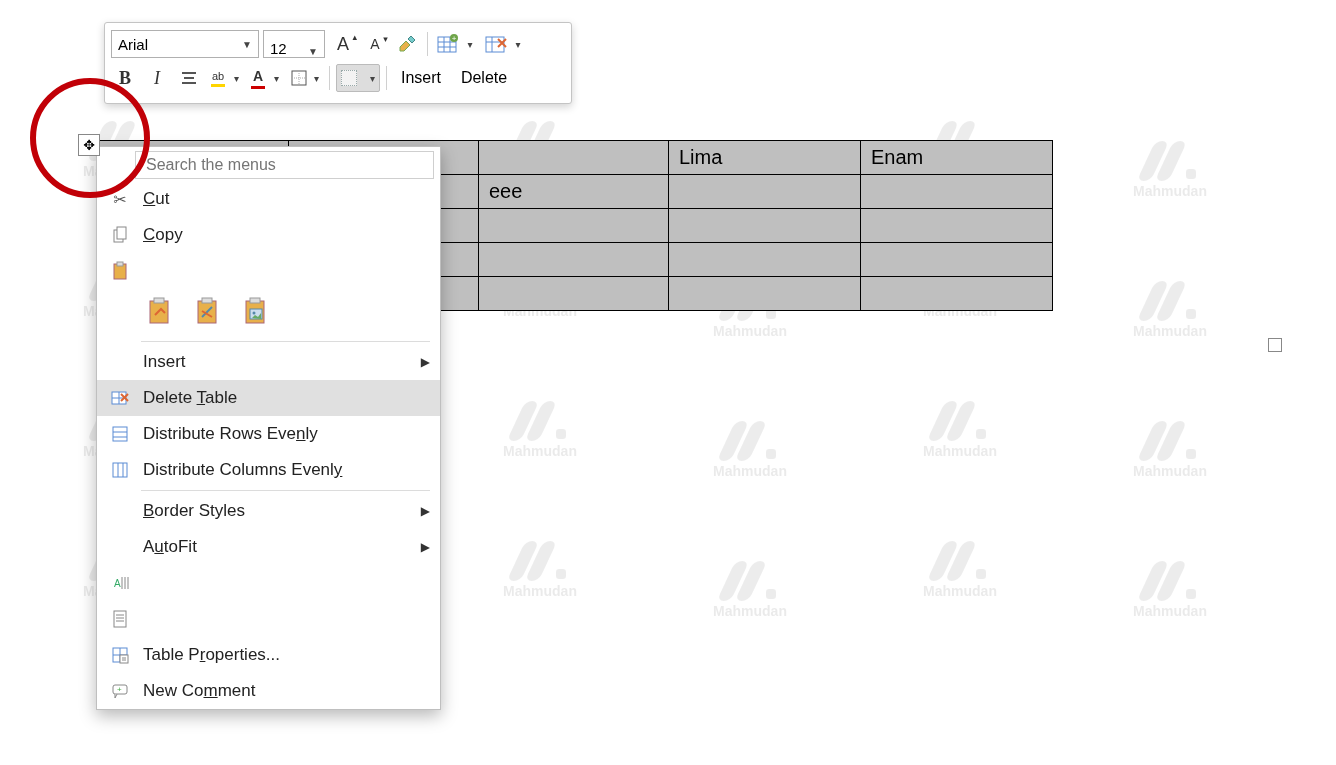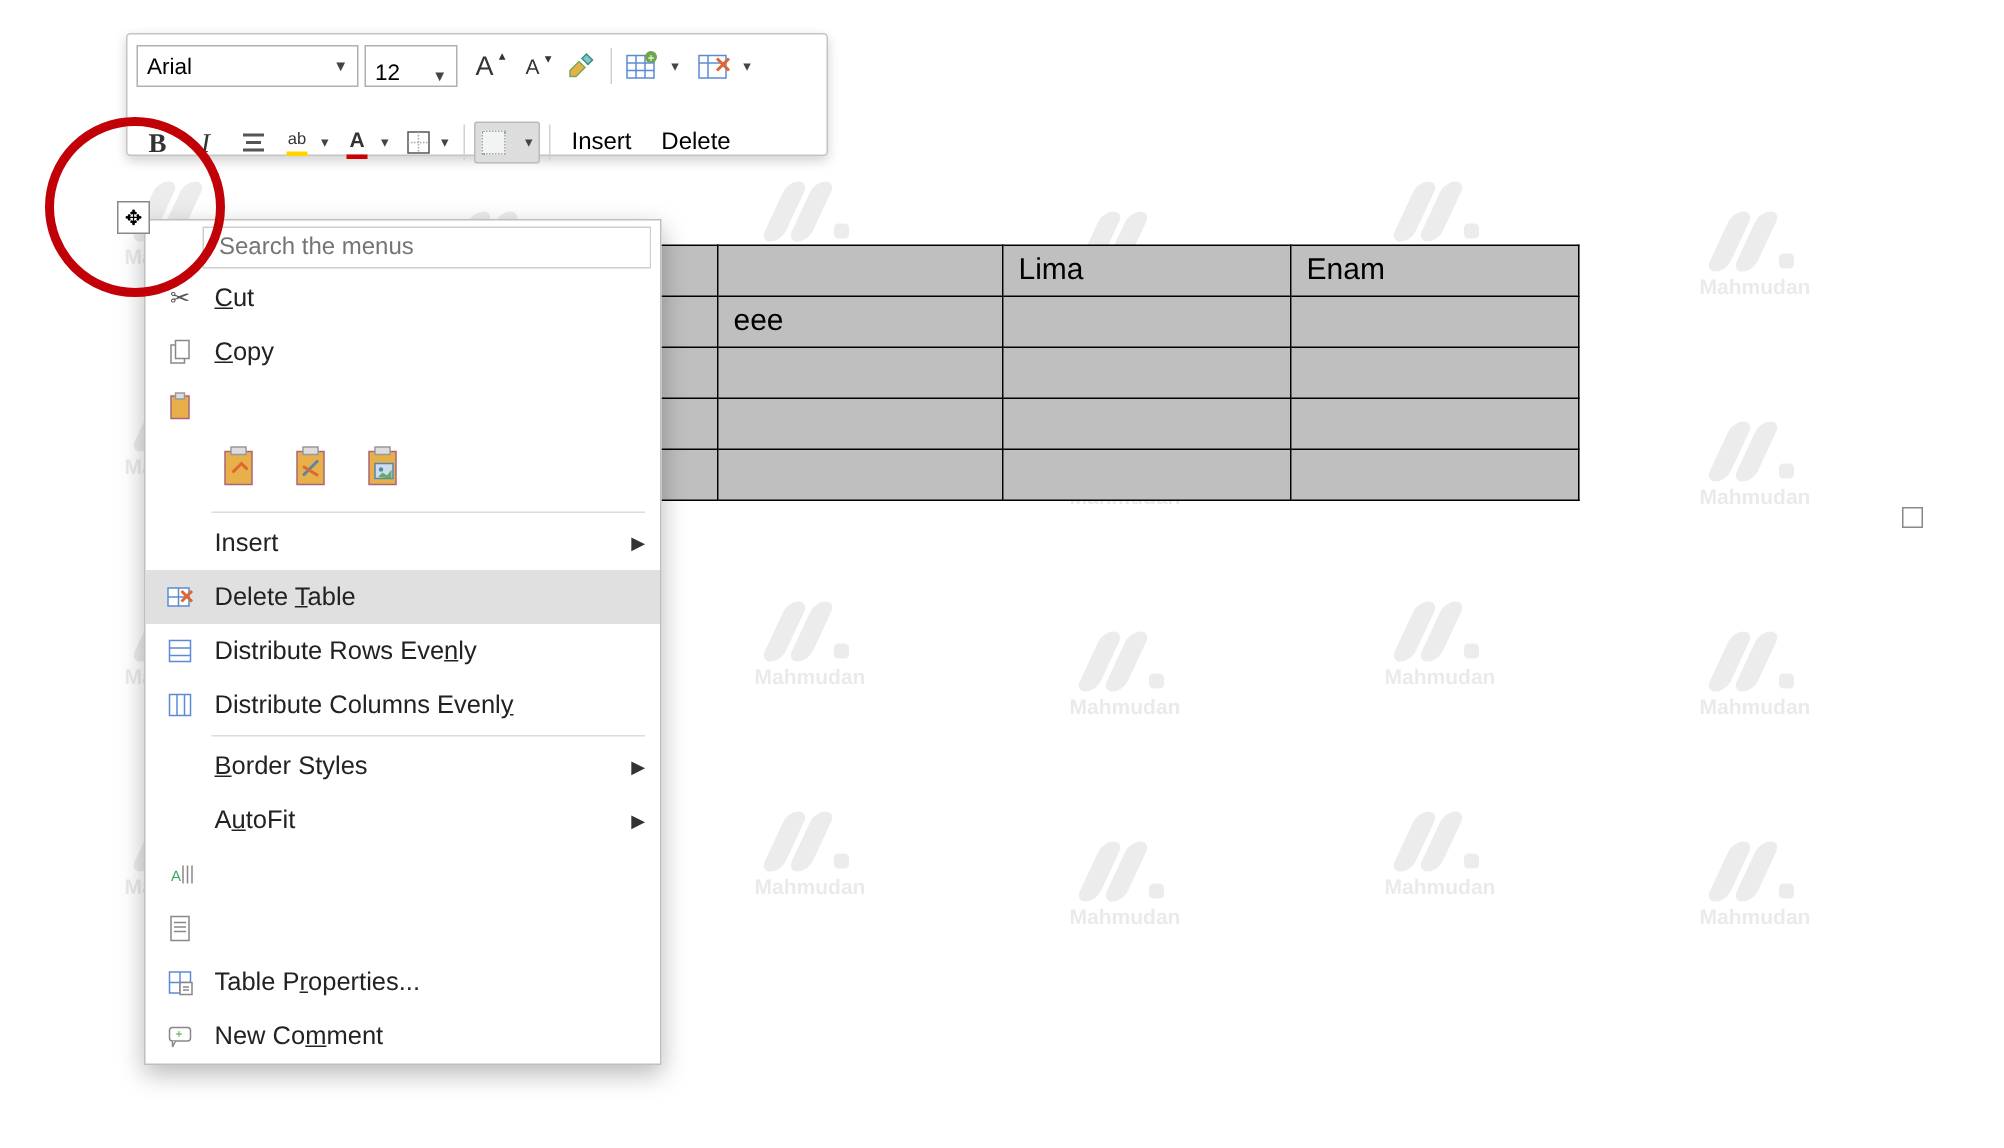--- a/index.html
+++ b/index.html
@@ -9,21 +9,21 @@
   .wm { position:absolute; inset:0; pointer-events:none; z-index:0; }
   .wm .mark { position:absolute; width:120px; height:80px; display:flex; flex-direction:column; align-items:center; justify-content:center; opacity:.15; }
   .wm .mark .ico { width:48px; height:40px; position:relative; }
   .wm .mark .ico span { position:absolute; bottom:0; border-radius:8px; background:#888;}
   .wm .mark .ico span:nth-child(1){ left:0; width:14px; height:40px; transform:skewX(-25deg);}
   .wm .mark .ico span:nth-child(2){ left:18px; width:14px; height:40px; transform:skewX(-25deg);}
   .wm .mark .ico span:nth-child(3){ left:40px; bottom:2px; width:10px; height:10px; border-radius:3px;}
   .wm .mark .txt { margin-top:2px; color:#777; font-size:14px; font-weight:600; }
 
   
-  .mini-toolbar { position:absolute; left:84px; top:22px; width:468px; height:82px; background:#fff; border:1px solid #c4c4c4; border-radius:3px; box-shadow:0 3px 8px rgba(0,0,0,.18); z-index:5; padding:4px 6px; display:flex; flex-direction:column; gap:20px;}
+  .mini-toolbar { position:absolute; left:104px; top:22px; width:468px; height:82px; background:#fff; border:1px solid #c4c4c4; border-radius:3px; box-shadow:0 3px 8px rgba(0,0,0,.18); z-index:5; padding:4px 6px; display:flex; flex-direction:column; gap:3px;}
   .tb-row { display:flex; align-items:center; gap:4px; }
   .combo { border:1px solid #b0b0b0; background:#fff; height:28px; display:flex; align-items:center; justify-content:space-between; padding:0 6px; font-size:15px; cursor:pointer;}
   .combo.font { width:148px;}
   .combo.size { width:62px;align-items:flex-end;}
   .tb-btn { width:28px; height:28px; display:flex; align-items:center; justify-content:center; color:#333; cursor:pointer; border-radius:2px; font-size:16px;}
   .tb-btn.wide{ width:36px; justify-content:space-between; padding:0 4px;}
   .tb-sep { width:1px; height:24px; background:#d0d0d0; margin:0 2px;}
   .underline-bar { height:3px; width:14px; background:#c00; margin-top:2px;}
   .underline-bar.y{ background:#ffd500;}
   .shade-box{ width:16px; height:16px; border:1px dotted #9aa; background:#f3f3f3;}
@@ -43,21 +43,21 @@
   .ctx-item .ci-icon{ width:26px; display:flex; align-items:center; justify-content:center; color:#555; font-size:16px;}
   .ctx-item .ci-label{ flex:1; padding-left:10px;}
   .ctx-item .ci-arrow{ color:#333; font-size:12px;}
   .ctx-item.highlight{ background:#e0e0e0;}
   .ctx-header{ font-weight:600;}
   .ctx-sep{ height:1px; background:#dcdcdc; margin:2px 10px 2px 44px;}
   .ctx-paste-row{ display:flex; gap:14px; padding:4px 10px 8px 46px;}
   .paste-opt{ width:34px; height:38px; display:flex; align-items:center; justify-content:center; cursor:pointer; border-radius:2px;}
 
   
-  .doc-table { position:absolute; left:96px; top:163px; z-index:2;}
+  .doc-table { position:absolute; left:96px; top:140px; z-index:2;}
   table.sel { border-collapse:collapse; table-layout:fixed; }
   table.sel td { border:1px solid #000; background:#bfbfbf; height:34px; font-size:20px; padding:2px 10px; vertical-align:middle;}
   table.sel col{}
   .move-handle{ position:absolute; left:78px; top:134px; width:22px; height:22px; border:1px solid #888; background:#fff; display:flex; align-items:center; justify-content:center; font-size:14px; z-index:7;}
   .resize-handle{ position:absolute; width:14px; height:14px; border:1px solid #888; background:#fff; z-index:3;}
 
   
   .anno-circle{ position:absolute; width:120px; height:120px; border:6px solid #c10007; border-radius:50%; z-index:8; pointer-events:none;}
 
   .u { text-decoration:underline;}

